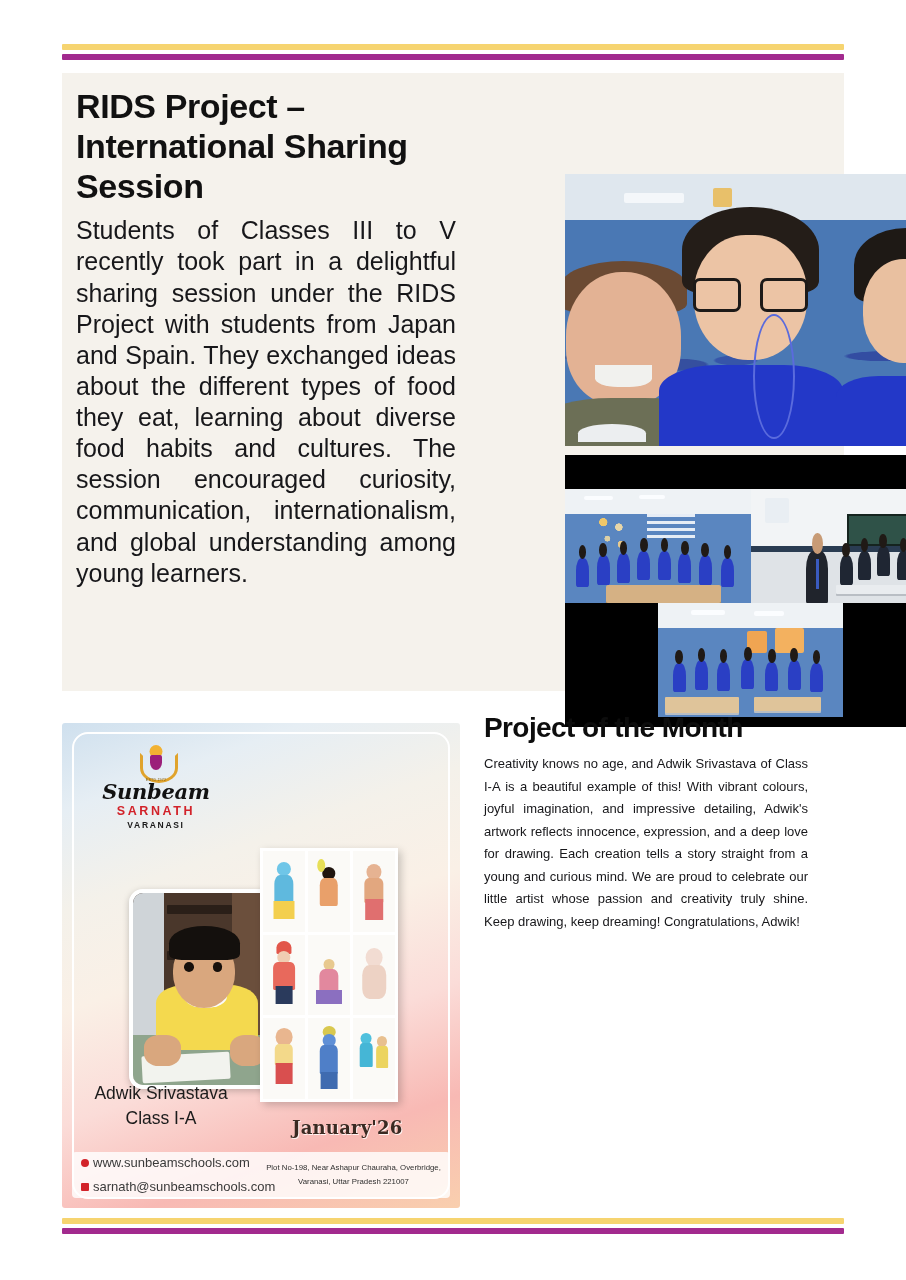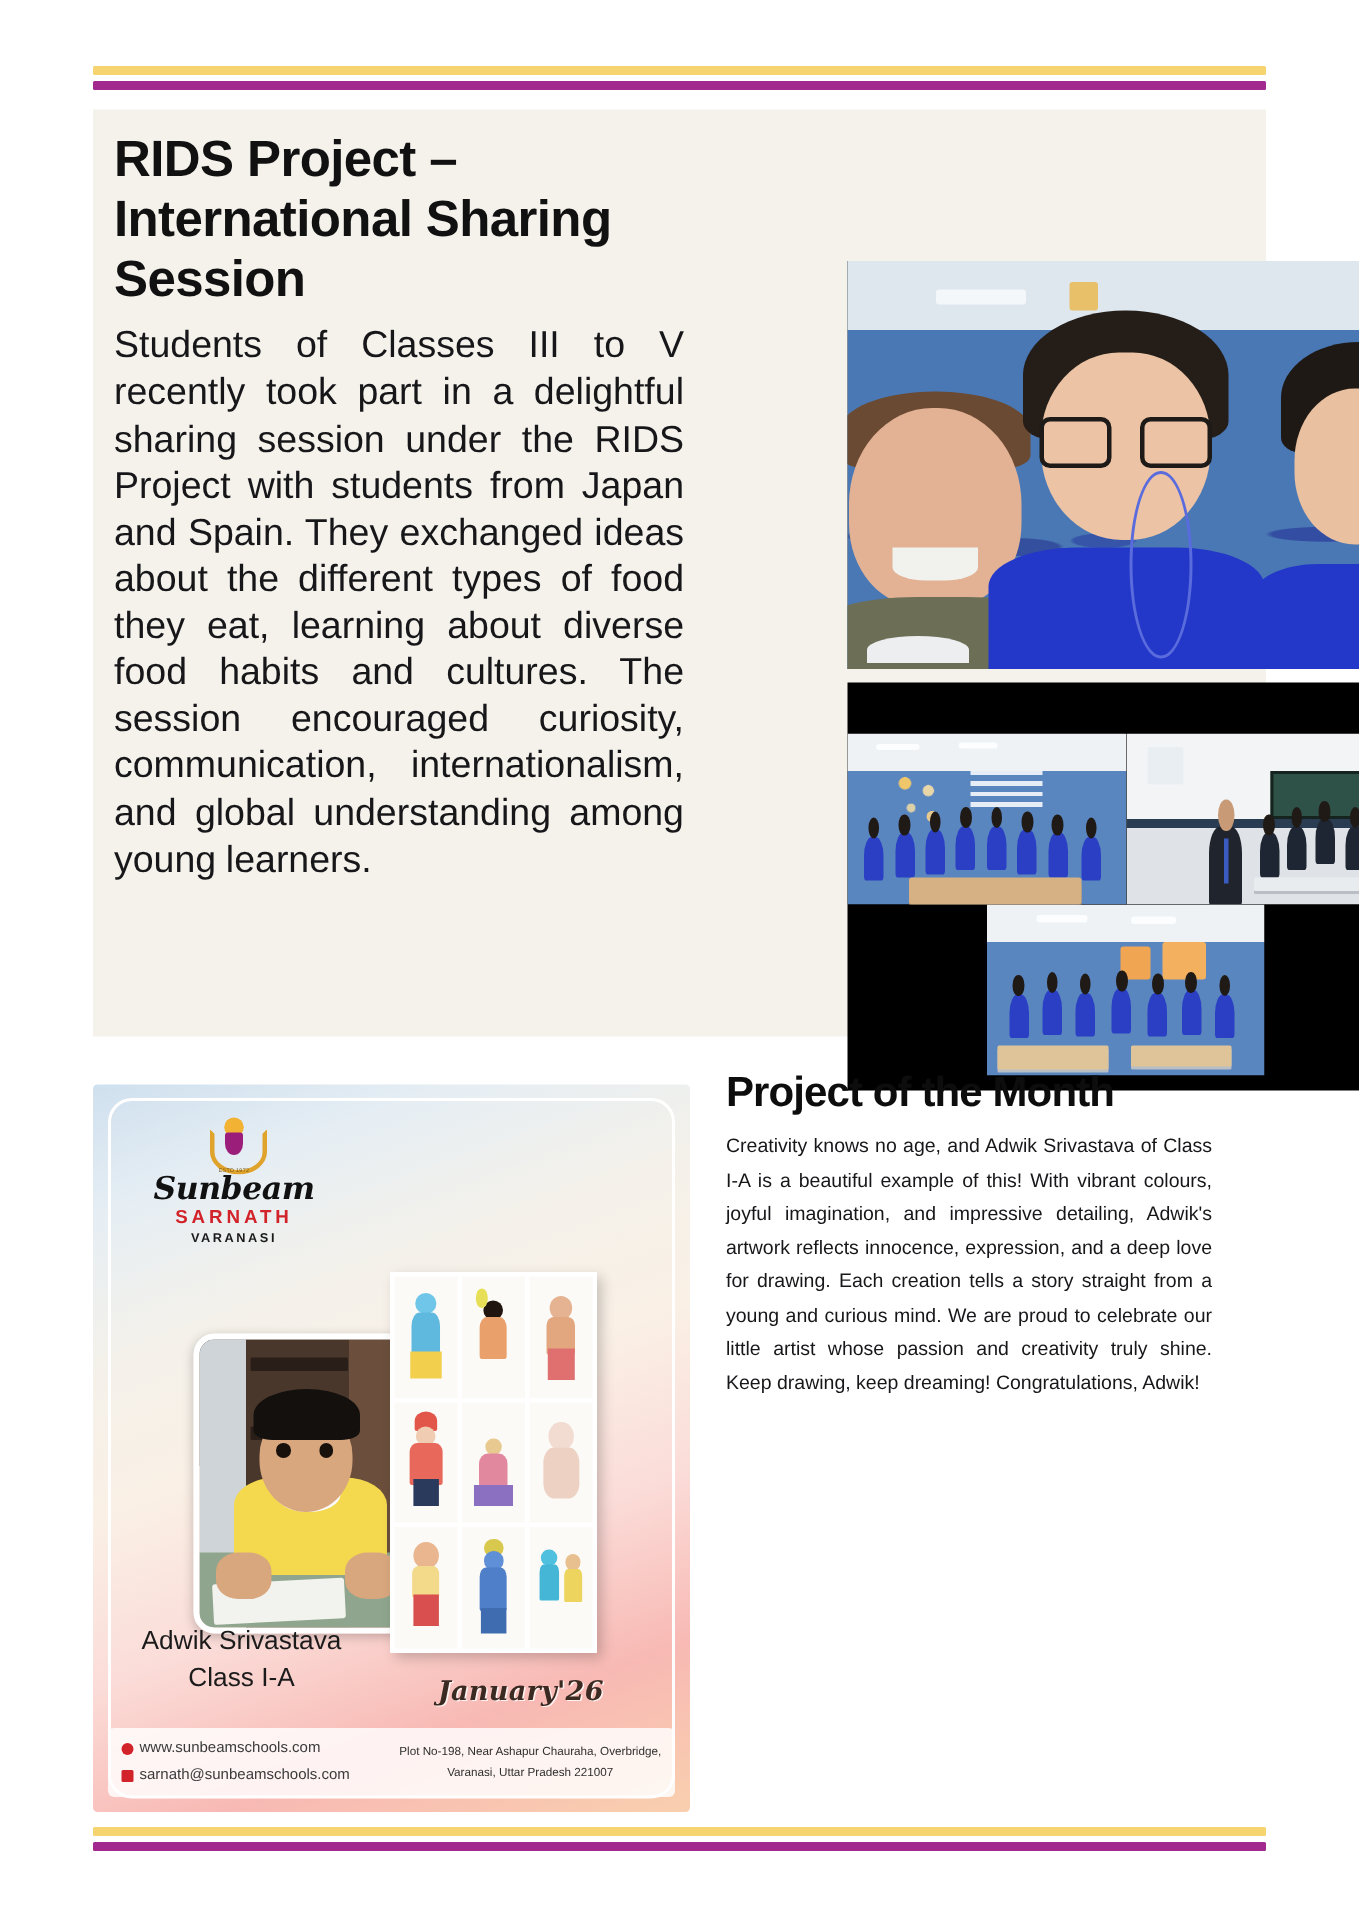--- a/index.html
+++ b/index.html
@@ -411,36 +411,36 @@
   }
   .art-head {
     position: absolute; left: 50%; transform: translateX(-50%);
     border-radius: 50%;
   }
   .art-body { position: absolute; left: 50%; transform: translateX(-50%); }
 
   #poster-month {
     position: absolute; left: 292px; top: 1117px;
     font-family: "DejaVu Serif", serif;
-    font-style: italic; font-weight: 700;
+    font-weight: 700;
     font-size: 18px; color: #3a2a22;
     text-shadow: 1px 1px 0 rgba(255,255,255,.8);
     letter-spacing: .2px;
   }
 
   #poster-footer {
     position: absolute; left: 72px; top: 1152px;
     width: 378px; height: 46px;
     background: rgba(255,255,255,.82);
     border-radius: 4px;
     display: flex; align-items: center;
   }
   #footer-contact {
     width: 176px; padding-left: 9px;
-    font-size: 10px; color: #3a3a3a; line-height: 1.85;
+    font-size: 13px; color: #3a3a3a; line-height: 1.85;
   }
   #footer-contact .row { display: flex; align-items: center; gap: 4px; }
   .f-ico {
     width: 8px; height: 8px; border-radius: 50%;
     background: #d2232a; flex: 0 0 auto;
     display: inline-block;
   }
   .f-ico.mail { border-radius: 1px; }
   #footer-address {
     flex: 1; text-align: center;

